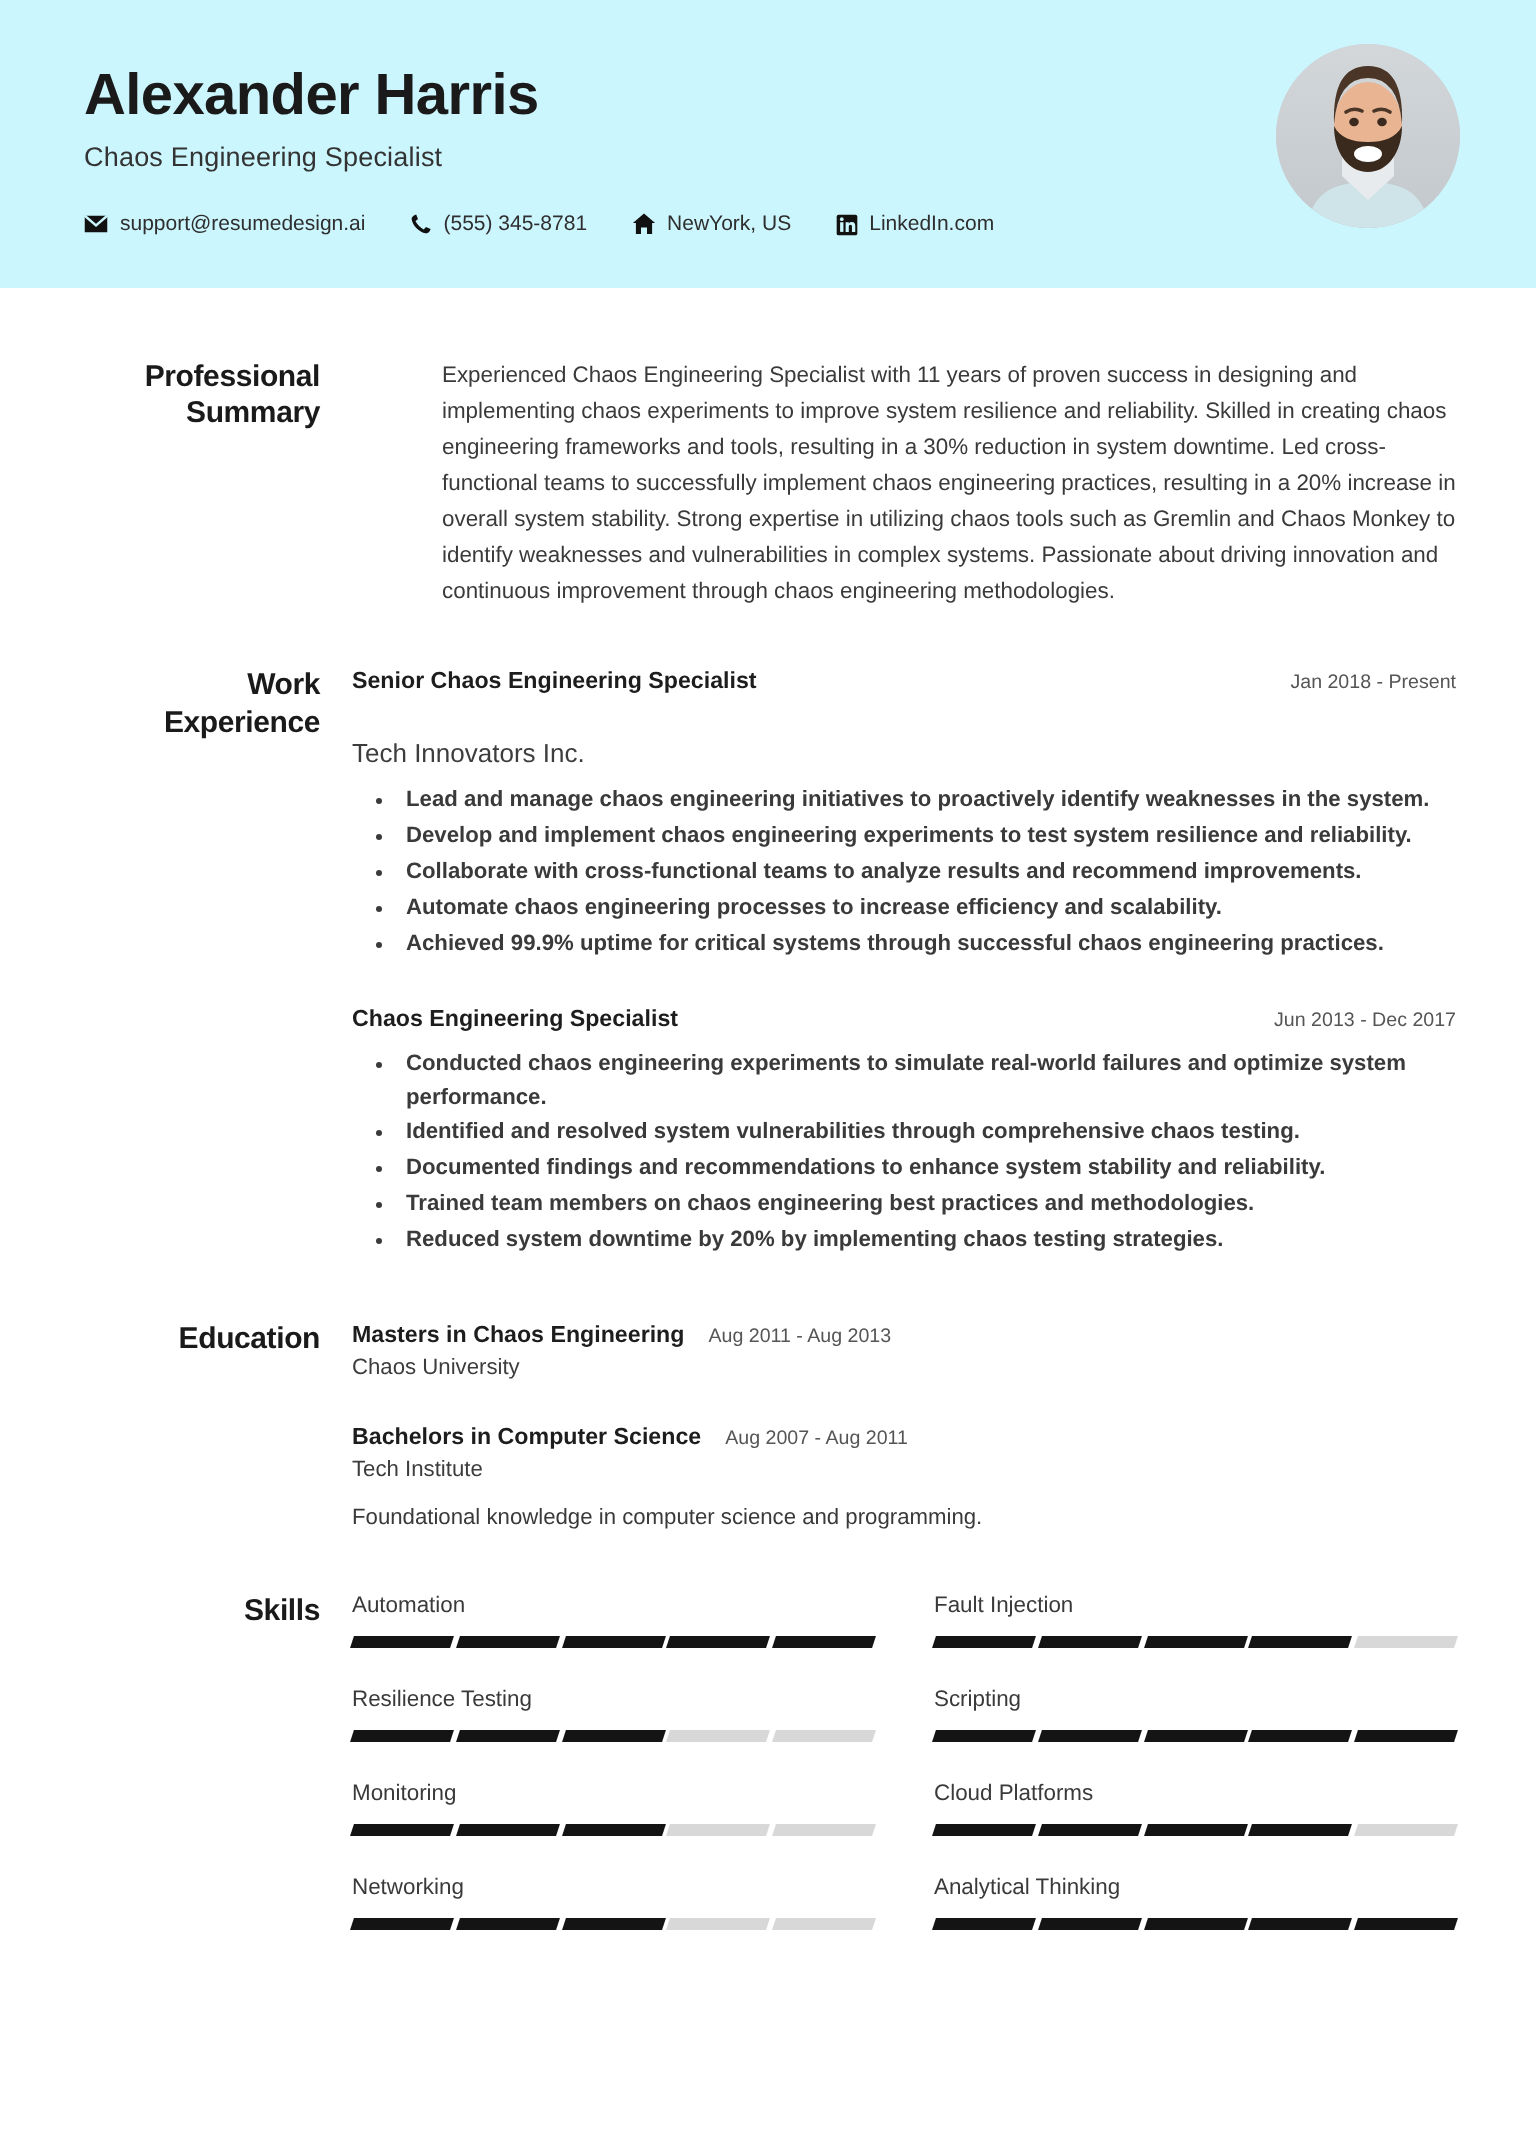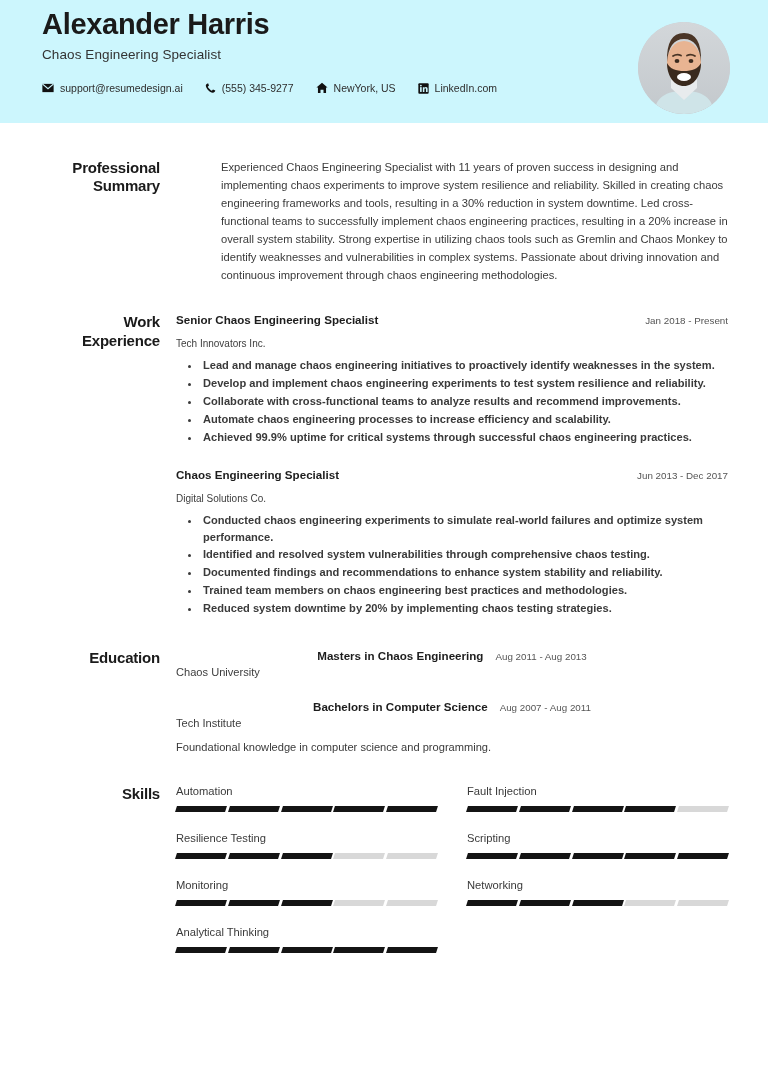--- a/index.html
+++ b/index.html
@@ -11,23 +11,23 @@
     width: 768px;
     height: 1078px;
     font-family: "Liberation Sans", sans-serif;
     color: #2b2b2b;
     overflow: hidden;
   }
 
   
   .header {
     background: #ccf6fd;
-    height: 123px;
+    height: 144px;
     position: relative;
-    padding: 8px 40px 0 42px;
+    padding: 32px 40px 0 42px;
   }
   .name {
     font-size: 29px;
     font-weight: 700;
     letter-spacing: -0.3px;
     color: #1a1a1a;
     line-height: 1.12;
     margin: 0;
   }
   .job-title {
@@ -108,23 +108,23 @@
     font-weight: 700;
     color: #1d1d1d;
   }
   .job-date {
     font-size: 9.8px;
     color: #555555;
     white-space: nowrap;
     flex: none;
   }
   .job-company {
-    font-size: 10px;
+    font-size: 13px;
     color: #3d3d3d;
-    margin-top: 12px;
+    margin-top: 22px;
   }
   ul.bullets {
     margin: 8px 0 0 0;
     padding-left: 24px;
     list-style: disc;
   }
   ul.bullets li {
     font-size: 11.1px;
     line-height: 1.52;
     color: #3a3a3a;
@@ -132,21 +132,21 @@
     padding-left: 3px;
     font-weight: bold;
   }
   ul.bullets li::marker { font-size: 9px; }
 
   #sec-education { margin-top: 31px; }
   .edu + .edu { margin-top: 22px; }
   .edu-head {
     display: flex;
     align-items: baseline;
-    justify-content: center;
+    justify-content: flex-start;
     gap: 12px;
   }
   .edu-degree {
     font-size: 11.6px;
     font-weight: 700;
     color: #1d1d1d;
   }
   .edu-date {
     font-size: 9.8px;
     color: #555555;
@@ -208,21 +208,21 @@
           </svg>
       </span>
       <span>support@resumedesign.ai</span>
     </div>
     <div class="contact-item">
       <span>
         <svg width="11" height="12" viewBox="0 0 16 16">
             <path d="M4.5 1 C2.5 1.5 1 3 1.2 4.6 C1.8 9 6.8 14.2 11.3 14.8 C13 15 14.5 13.6 15 11.6 L11.6 10.2 L10 12 C8 11 5 8 4 6 L5.8 4.4 Z" fill="#111"></path>
           </svg>
       </span>
-      <span>(555) 345-9277</span>
+      <span>(555) 345-8781</span>
     </div>
     <div class="contact-item">
       <span>
         <svg width="12" height="12" viewBox="0 0 16 16">
             <path d="M8 1 L0.6 7.3 L2.6 7.3 L2.6 14.6 L6 14.6 L6 10.4 L10 10.4 L10 14.6 L13.4 14.6 L13.4 7.3 L15.4 7.3 Z" fill="#111"></path>
           </svg>
       </span>
       <span>NewYork, US</span>
     </div>
     <div class="contact-item">
@@ -293,21 +293,20 @@
           <li>Automate chaos engineering processes to increase efficiency and scalability.</li>
           <li>Achieved 99.9% uptime for critical systems through successful chaos engineering practices.</li>
         </ul>
       </div>
 
       <div class="job">
         <div class="job-head">
           <div class="job-role">Chaos Engineering Specialist</div>
           <div class="job-date">Jun 2013 - Dec 2017</div>
         </div>
-        <div class="job-company">Digital Solutions Co.</div>
         <ul class="bullets">
           <li>Conducted chaos engineering experiments to simulate real-world failures and optimize system performance.</li>
           <li>Identified and resolved system vulnerabilities through comprehensive chaos testing.</li>
           <li>Documented findings and recommendations to enhance system stability and reliability.</li>
           <li>Trained team members on chaos engineering best practices and methodologies.</li>
           <li>Reduced system downtime by 20% by implementing chaos testing strategies.</li>
         </ul>
       </div>
 
     </div>
@@ -385,20 +384,30 @@
             <div class="skill-name">Monitoring</div>
             <div class="skill-bar">
               <div class="seg on"></div>
               <div class="seg on"></div>
               <div class="seg on"></div>
               <div class="seg"></div>
               <div class="seg"></div>
             </div>
           </div>
           <div class="skill">
+            <div class="skill-name">Cloud Platforms</div>
+            <div class="skill-bar">
+              <div class="seg on"></div>
+              <div class="seg on"></div>
+              <div class="seg on"></div>
+              <div class="seg on"></div>
+              <div class="seg"></div>
+            </div>
+          </div>
+          <div class="skill">
             <div class="skill-name">Networking</div>
             <div class="skill-bar">
               <div class="seg on"></div>
               <div class="seg on"></div>
               <div class="seg on"></div>
               <div class="seg"></div>
               <div class="seg"></div>
             </div>
           </div>
           <div class="skill">

